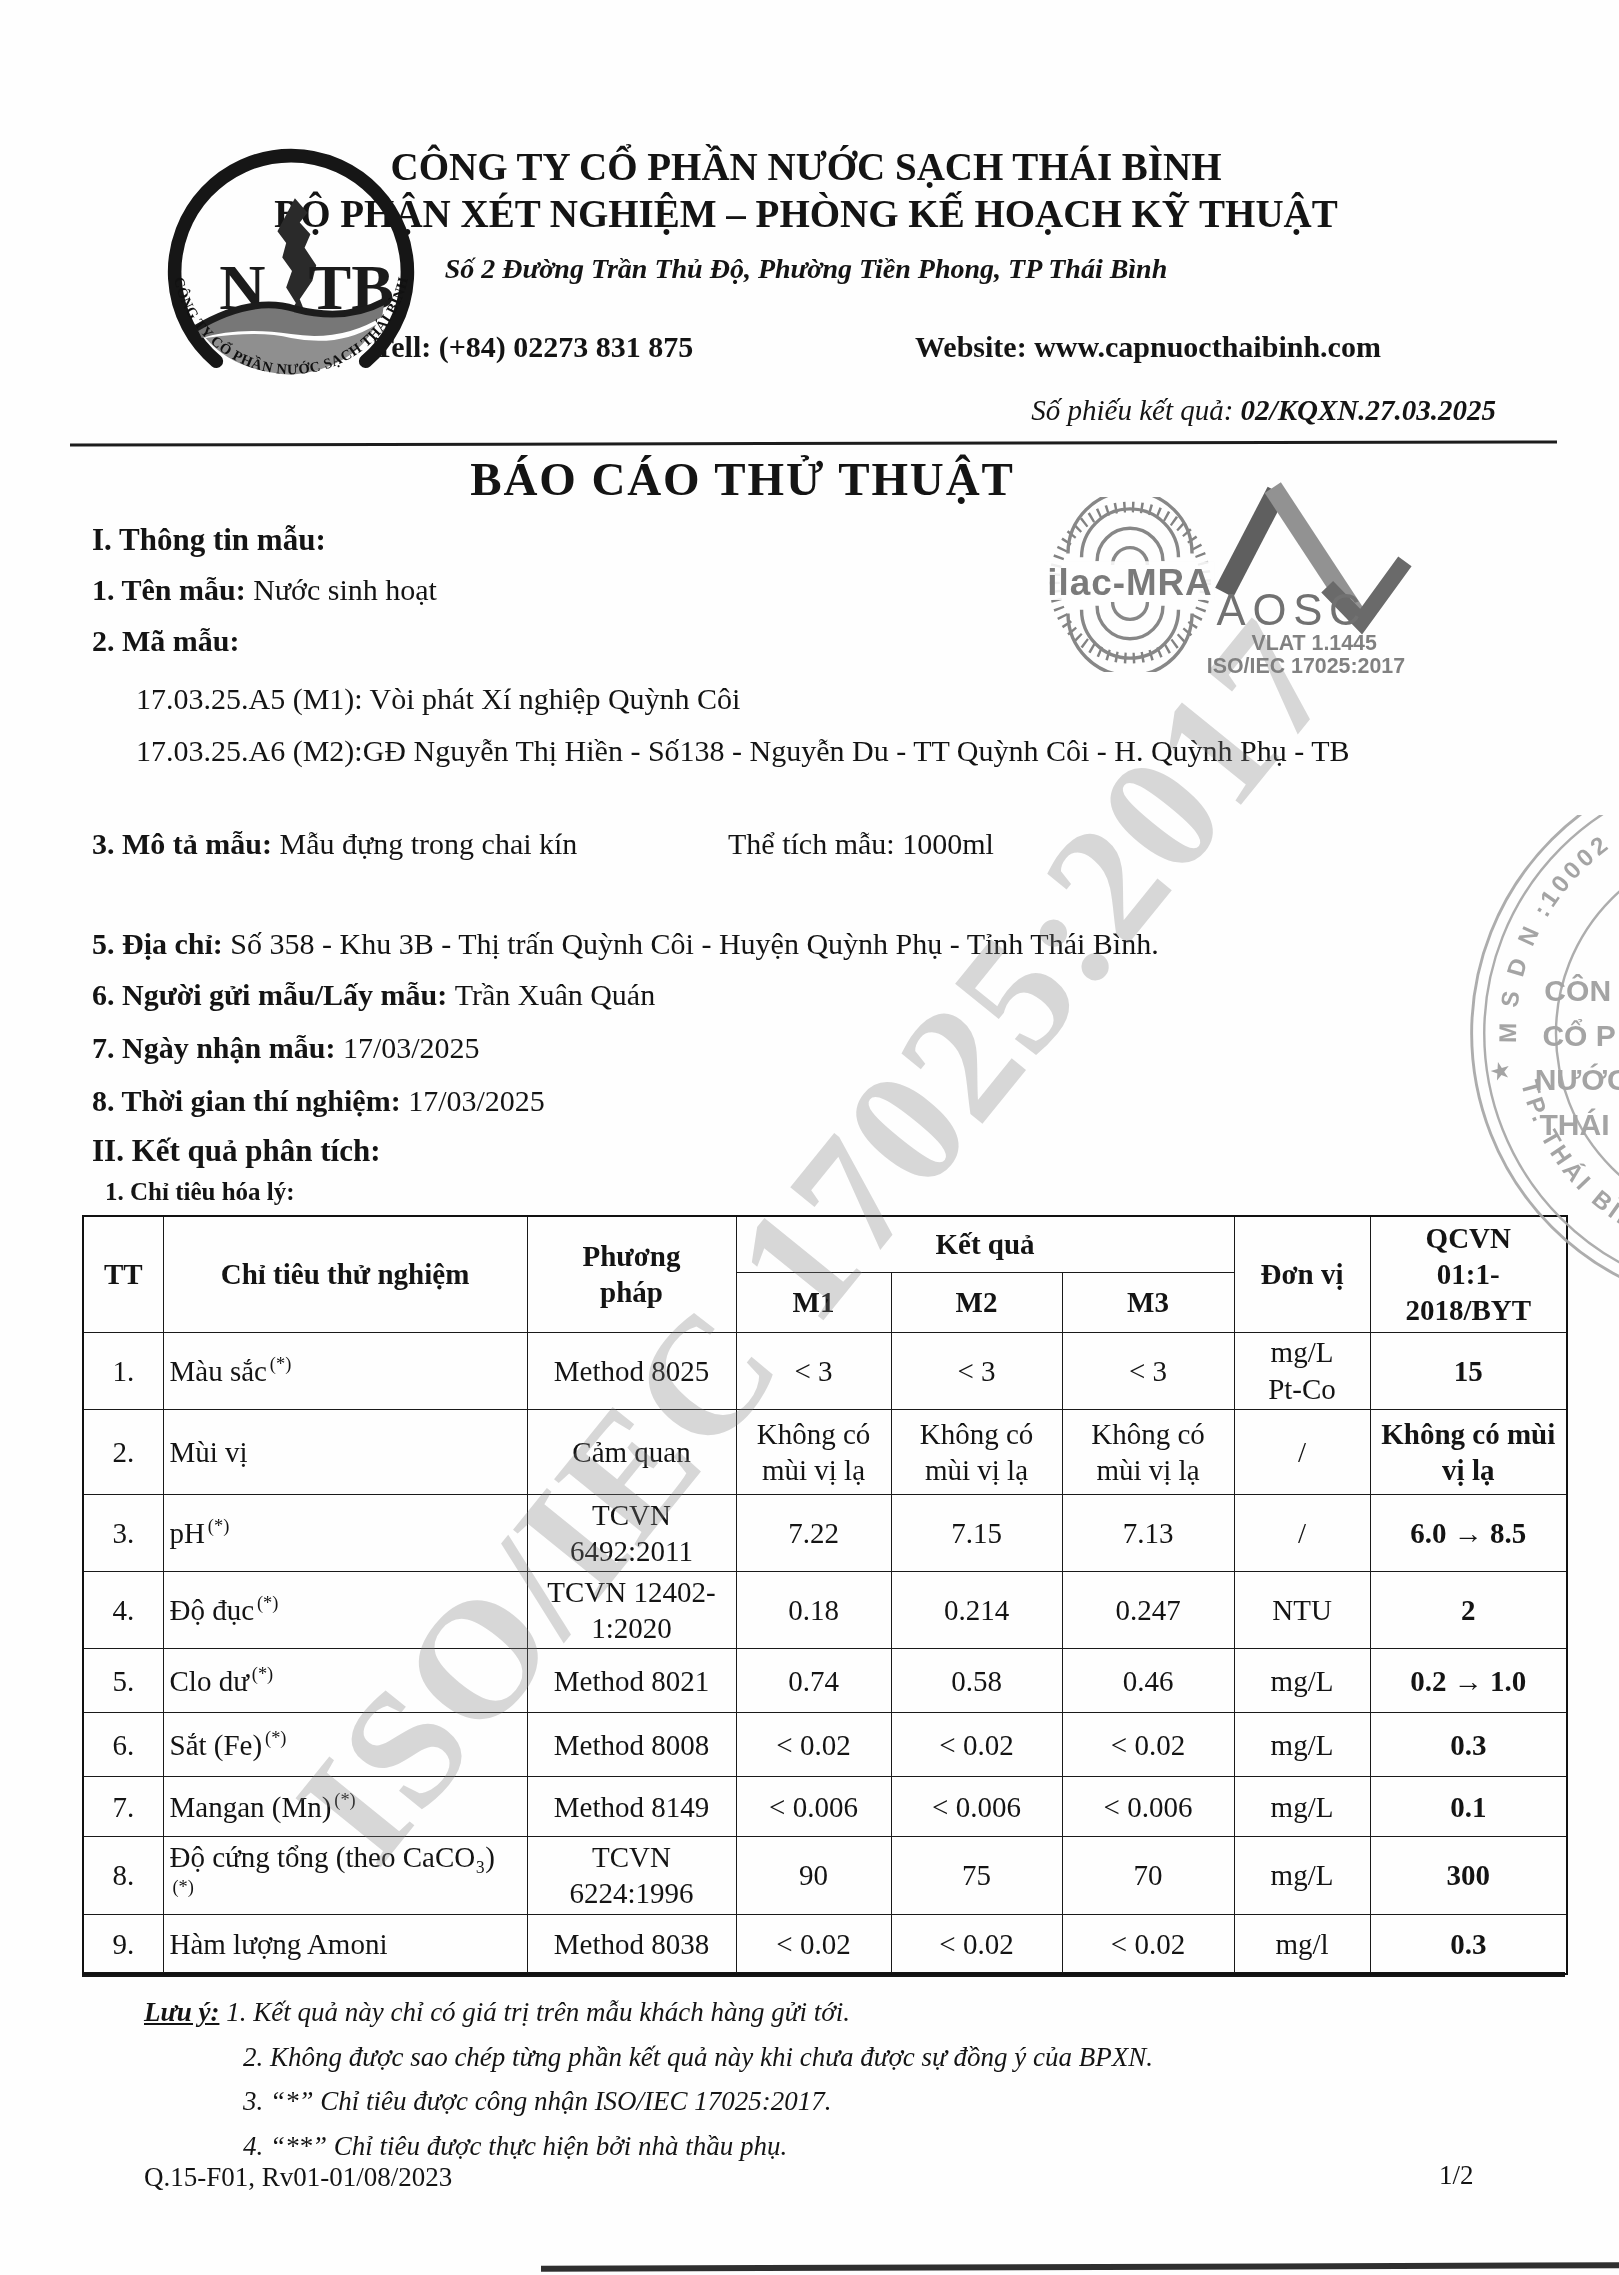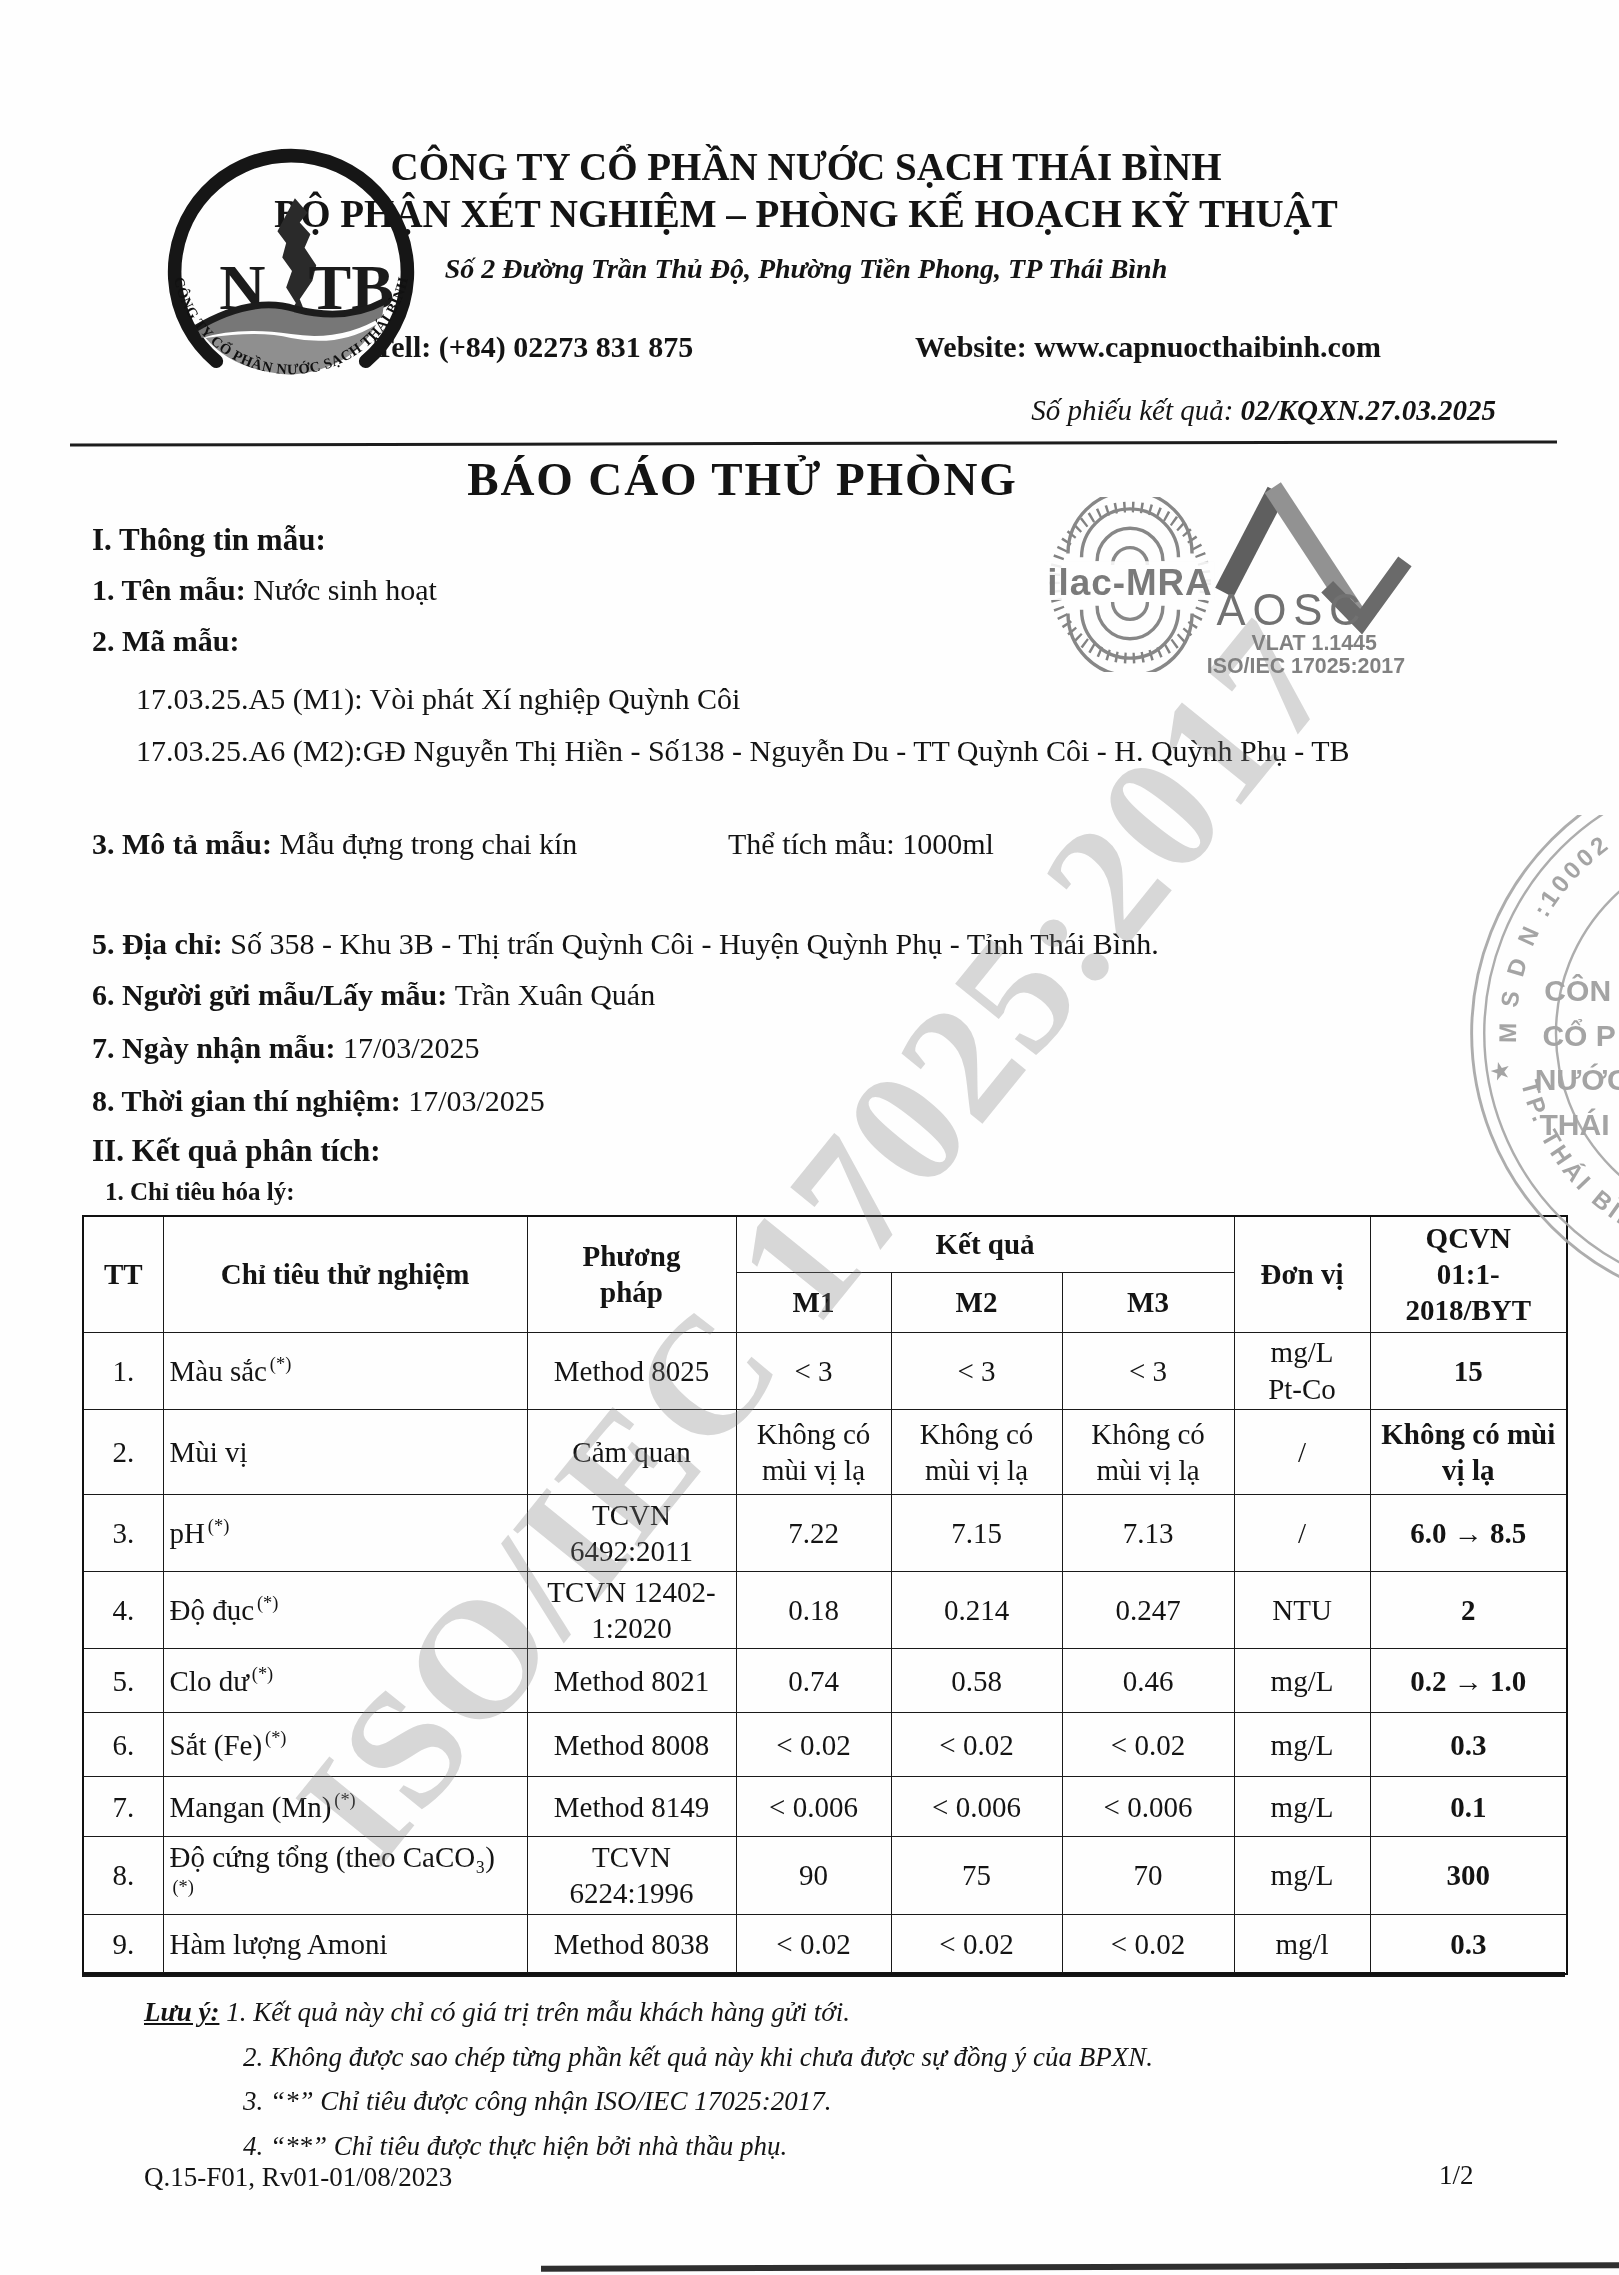--- a/index.html
+++ b/index.html
@@ -98,21 +98,21 @@
   <div class="abs website">
     <span>Website:</span>
     <span>www.capnuocthaibinh.com</span>
   </div>
   <div class="abs report-no">
     <span>Số phiếu kết quả:</span>
     <b>02/KQXN.27.03.2025</b>
   </div>
   <div class="abs rule"></div>
 
-  <div class="abs report-title">BÁO CÁO THỬ PHÒNG</div>
+  <div class="abs report-title">BÁO CÁO THỬ THUẬT</div>
 
   <svg class="abs stamp" style="left:1036px; top:497px; opacity:.92;" width="189" height="175" viewBox="0 0 195 180">
     <circle cx="97" cy="88" r="78" fill="none" stroke="#787878" stroke-width="11" stroke-dasharray="2.5 6.5"></circle>
     <g fill="none" stroke="#7d7d7d" stroke-width="3.5">
       <path d="M 79 70 A 18 18 0 0 1 115 70"></path>
       <path d="M 63 66 A 34 34 0 0 1 131 66"></path>
       <path d="M 47 62 A 50 50 0 0 1 147 62"></path>
       <path d="M 33 58 A 64 64 0 0 1 161 58"></path>
       <path d="M 79 108 A 18 18 0 0 0 115 108"></path>
       <path d="M 63 112 A 34 34 0 0 0 131 112"></path>

